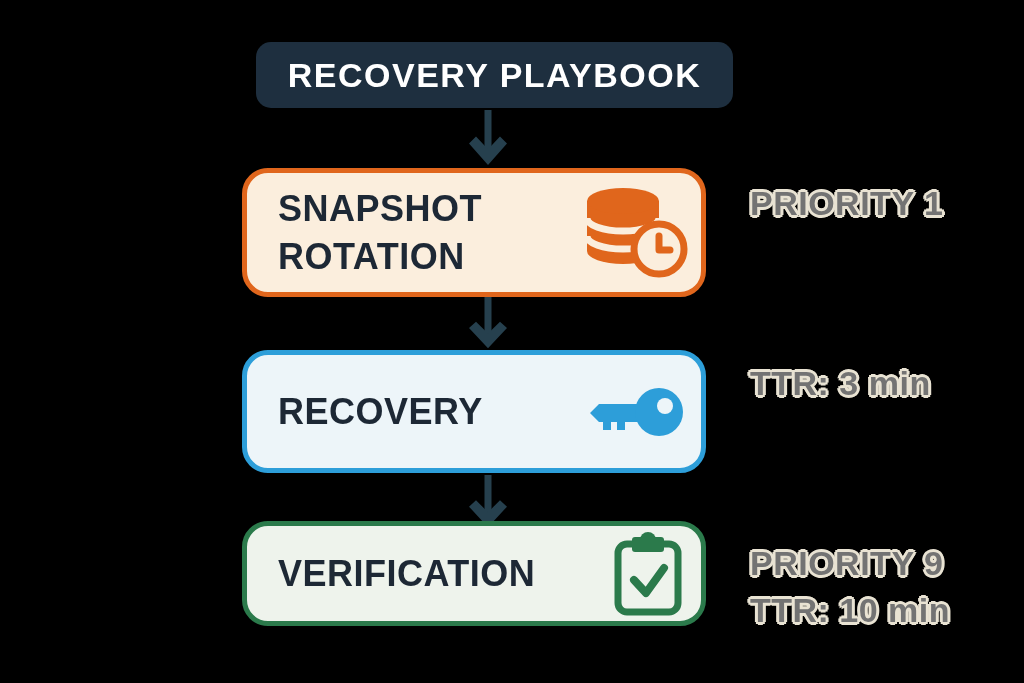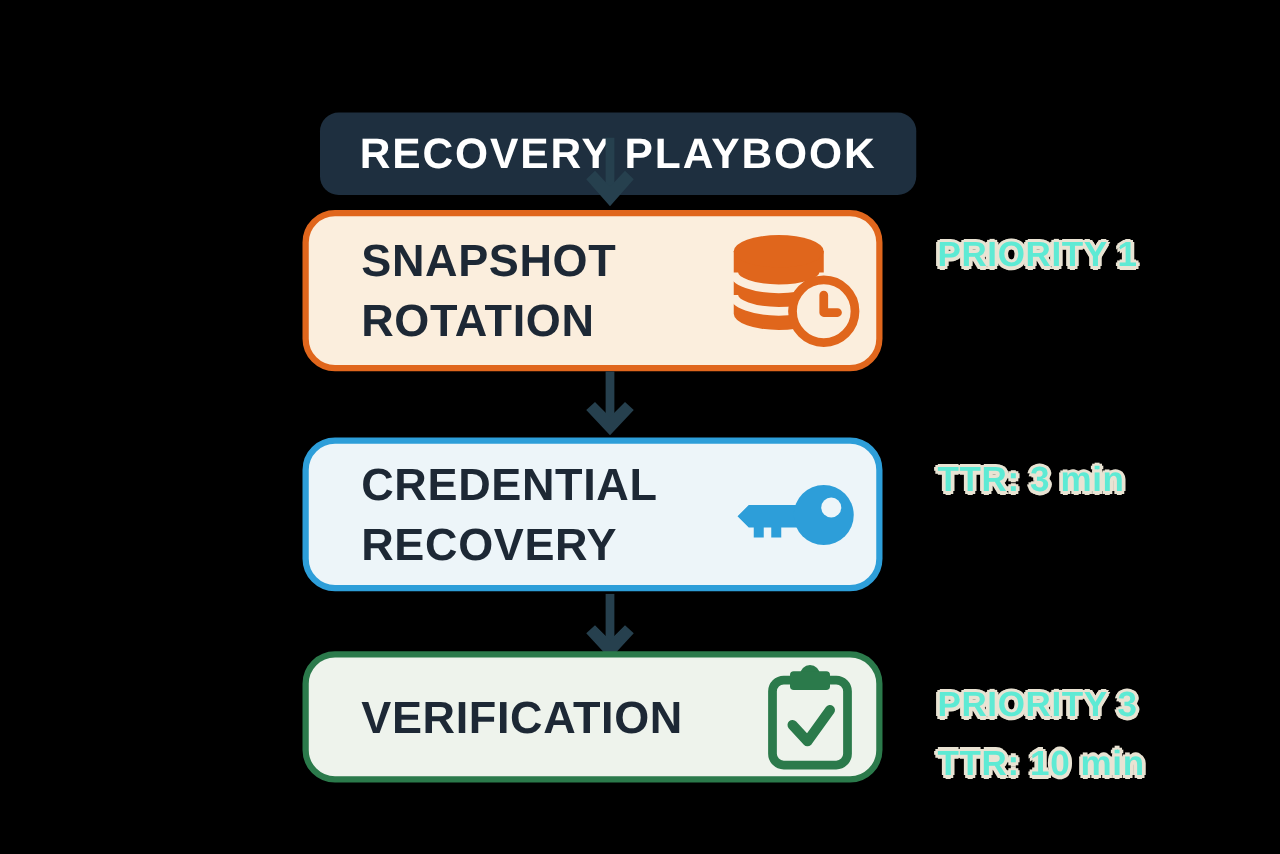--- a/index.html
+++ b/index.html
@@ -17,40 +17,39 @@
   .title-box {
     position: absolute;
     left: 256px; top: 42px;
     width: 477px; height: 66px;
     background: #1e2f3f;
     border-radius: 15px;
     display: flex; align-items: center; justify-content: center;
     color: #ffffff;
     font-size: 34px;
     letter-spacing: 1.5px;
-    margin-top: 48px;
   }
 
   
   .arrow { position: absolute; width: 44px; }
   .arrow-1 { left: 466px; top: 110px; height: 57px; }
   .arrow-2 { left: 466px; top: 297px; height: 53px; }
   .arrow-3 { left: 466px; top: 475px; height: 54px; }
   .arrow svg { display: block; width: 100%; height: 100%; }
 
   
   .step {
     position: absolute;
     left: 242px;
     width: 464px;
     box-sizing: border-box;
     border: 5px solid;
     border-radius: 26px;
     display: flex; flex-direction: column; justify-content: center;
-    padding-left: 42px;
+    padding-left: 31px;
     color: #1d2835;
     font-size: 36px;
     line-height: 48px;
     letter-spacing: 0.5px;
   }
   .step-1 { top: 168px; height: 129px; border-color: #e0661c; background: #fbeedd; }
   .step-2 { top: 350px; height: 123px; border-color: #2d9ed9; background: #edf5f9; }
   .step-3 { top: 521px; height: 105px; border-color: #2b7a4b; background: #eef3ec; }
 
   .step .icon {
@@ -60,24 +59,24 @@
     line-height: 0;
   }
   .icon-db   { right: 12px; }
   .icon-key  { right: 16px; }
   .icon-clip { right: 16px; }
 
   
   .annot {
     position: absolute;
     left: 750px;
-    font-size: 28px;
+    font-size: 34px;
     line-height: 47px;
     letter-spacing: 0.5px;
-    color: #5eead4;
+    color: #737373;
     text-shadow:
       -3px 0 0 #e9e3d3, 3px 0 0 #e9e3d3,
       0 -3px 0 #e9e3d3, 0 3px 0 #e9e3d3,
       -2px -2px 0 #e9e3d3, 2px -2px 0 #e9e3d3,
       -2px 2px 0 #e9e3d3, 2px 2px 0 #e9e3d3;
   }
   .annot-1 { top: 180px; }
   .annot-2 { top: 360px; }
   .annot-3 { top: 540px; }
 </style>
@@ -113,21 +112,20 @@
   </div>
 
   <div class="arrow arrow-2">
     <svg viewBox="0 0 44 58" preserveAspectRatio="none">
       <rect x="18.5" y="0" width="7" height="44" fill="#26404e"></rect>
       <path d="M22,56 L3,34 L10,27 L22,40 L34,27 L41,34 Z" fill="#26404e"></path>
     </svg>
   </div>
 
   <div class="step step-2">
-    <span>CREDENTIAL</span>
     <span>RECOVERY</span>
     <span class="icon icon-key">
       <svg width="100" height="62" viewBox="0 0 100 62">
         <path d="M14,23 L62,23 L62,41 L40,41 L40,49 L32,49 L32,41 L26,41 L26,49 L18,49 L18,41 L14,41 L5,32 Z" fill="#2d9ed9"></path>
         <circle cx="74" cy="31" r="24" fill="#2d9ed9"></circle>
         <circle cx="80" cy="25" r="8" fill="#edf5f9"></circle>
       </svg>
     </span>
   </div>
 
@@ -150,17 +148,17 @@
     </span>
   </div>
 
   <div class="annot annot-1">
     <div>PRIORITY 1</div>
   </div>
   <div class="annot annot-2">
     <div>TTR: 3 min</div>
   </div>
   <div class="annot annot-3">
-    <div>PRIORITY 3</div>
+    <div>PRIORITY 9</div>
     <div>TTR: 10 min</div>
   </div>
 
 </div>
 
 </body></html>

